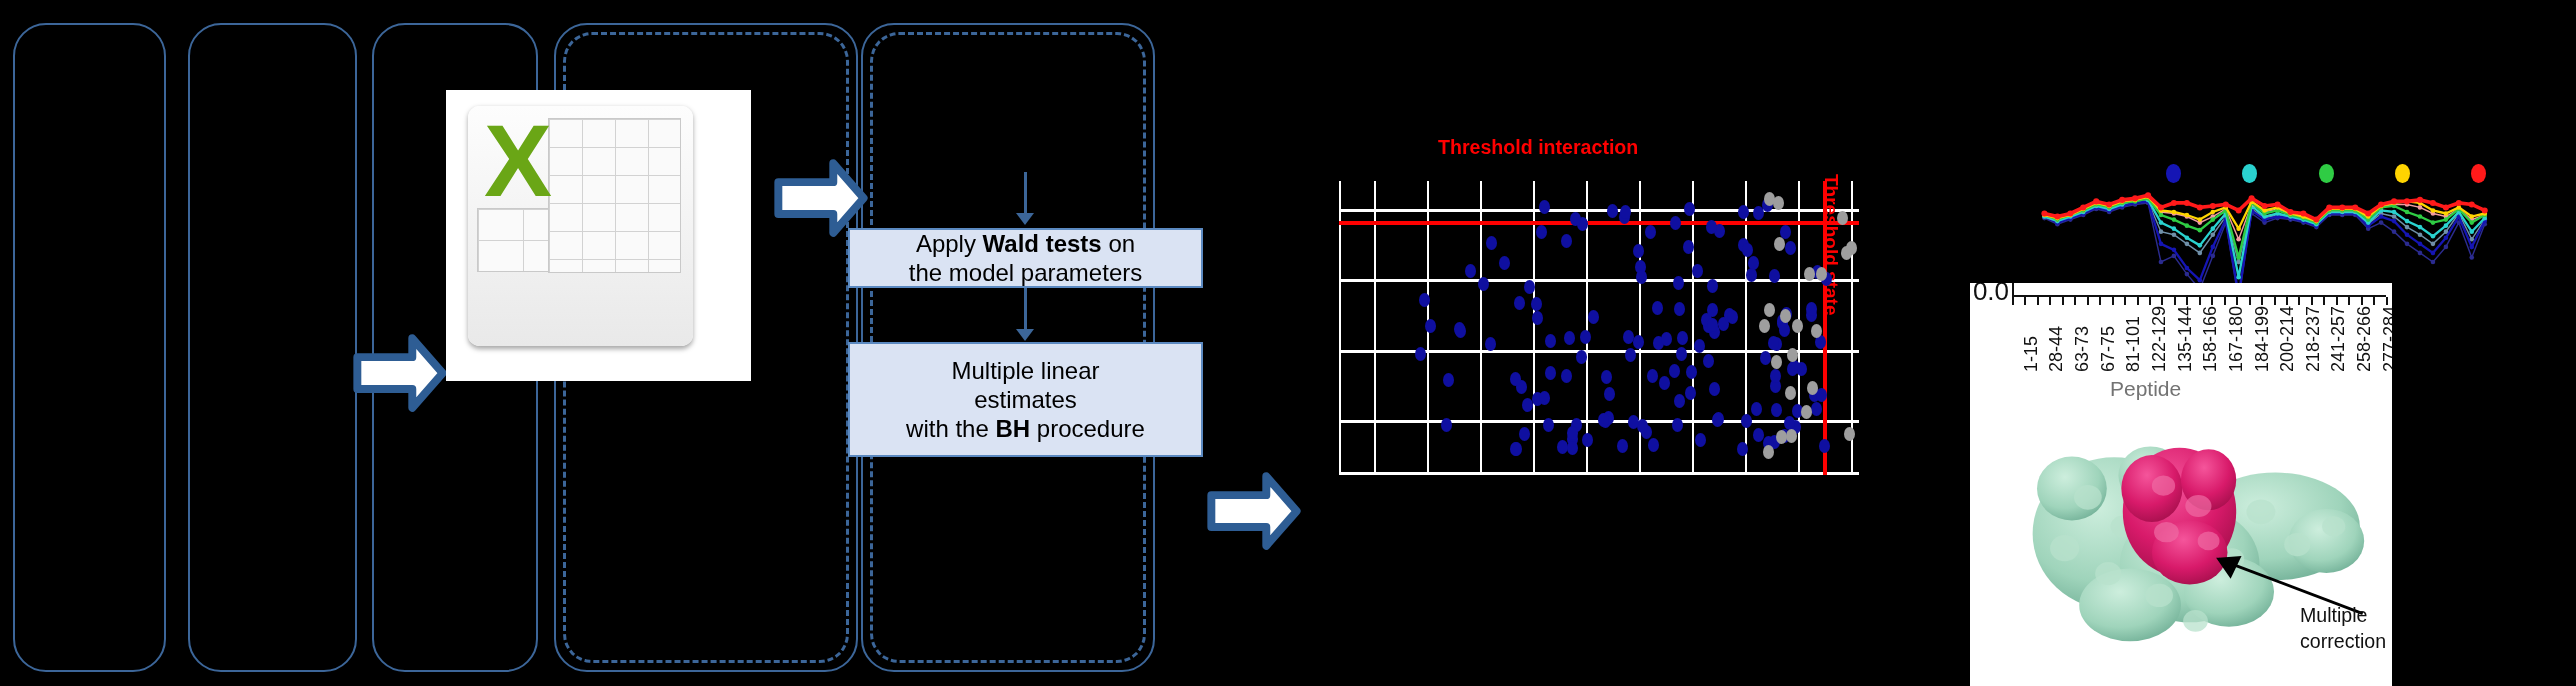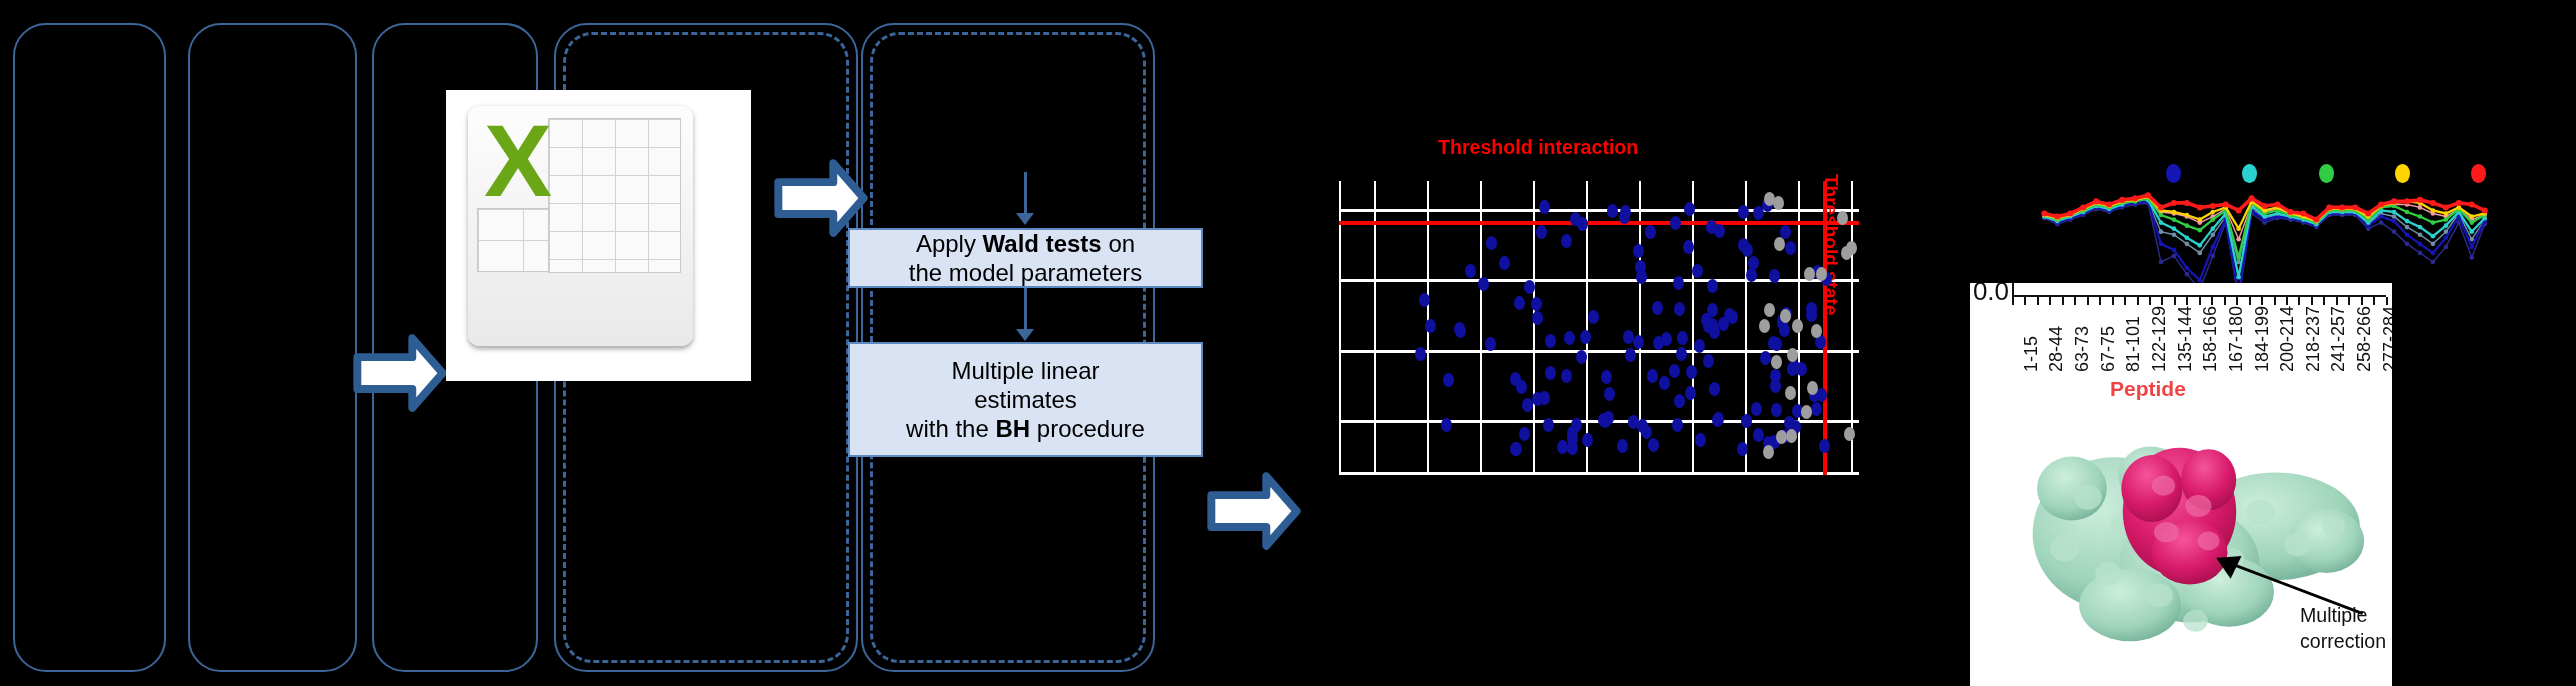--- a/index.html
+++ b/index.html
@@ -67,21 +67,21 @@
   .pt{position:absolute;border-radius:50%;}
 
   
   .lineplot{position:absolute;}
   .legend-dot{position:absolute;border-radius:50%;}
   .white-card{position:absolute;background:#fff;overflow:hidden;}
   .axis-line{position:absolute;background:#111;}
   .tick{position:absolute;background:#111;width:1.5px;}
   .plabel{position:absolute;color:#111;white-space:nowrap;
           transform-origin:left top;transform:rotate(-90deg);}
-  .axis-caption{position:absolute;color:#ef4444;white-space:nowrap;font-weight:bold;}
+  .axis-caption{position:absolute;color:#737373;white-space:nowrap;}
   .ytick-lab{position:absolute;color:#111;white-space:nowrap;}
   .struct-label{position:absolute;color:#111;line-height:1.15;white-space:pre-line;}
   .struct{position:absolute;}
 </style>
 </head>
 <body>
 
 <div class="stage">
 
   <div class="rbox" id="box1"></div>

